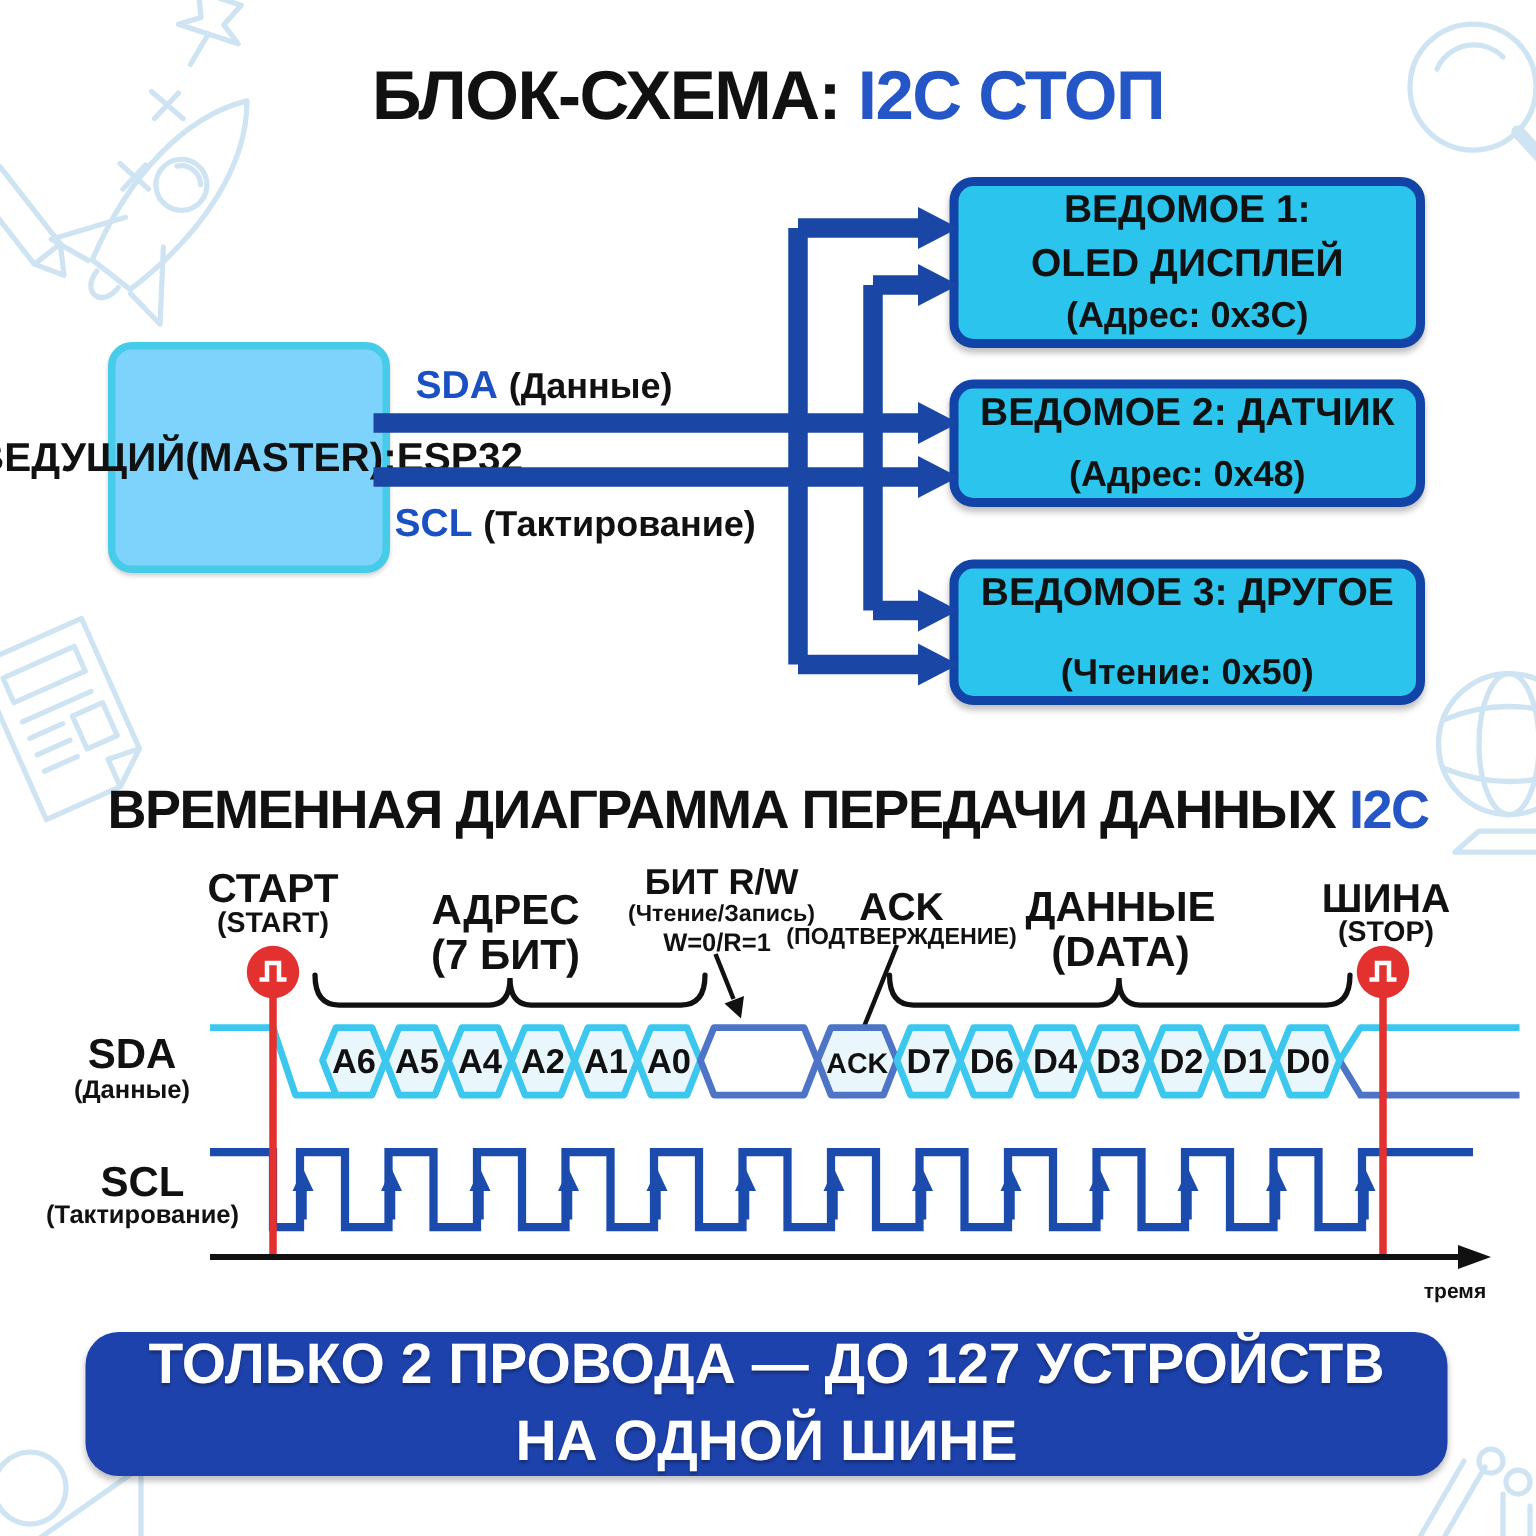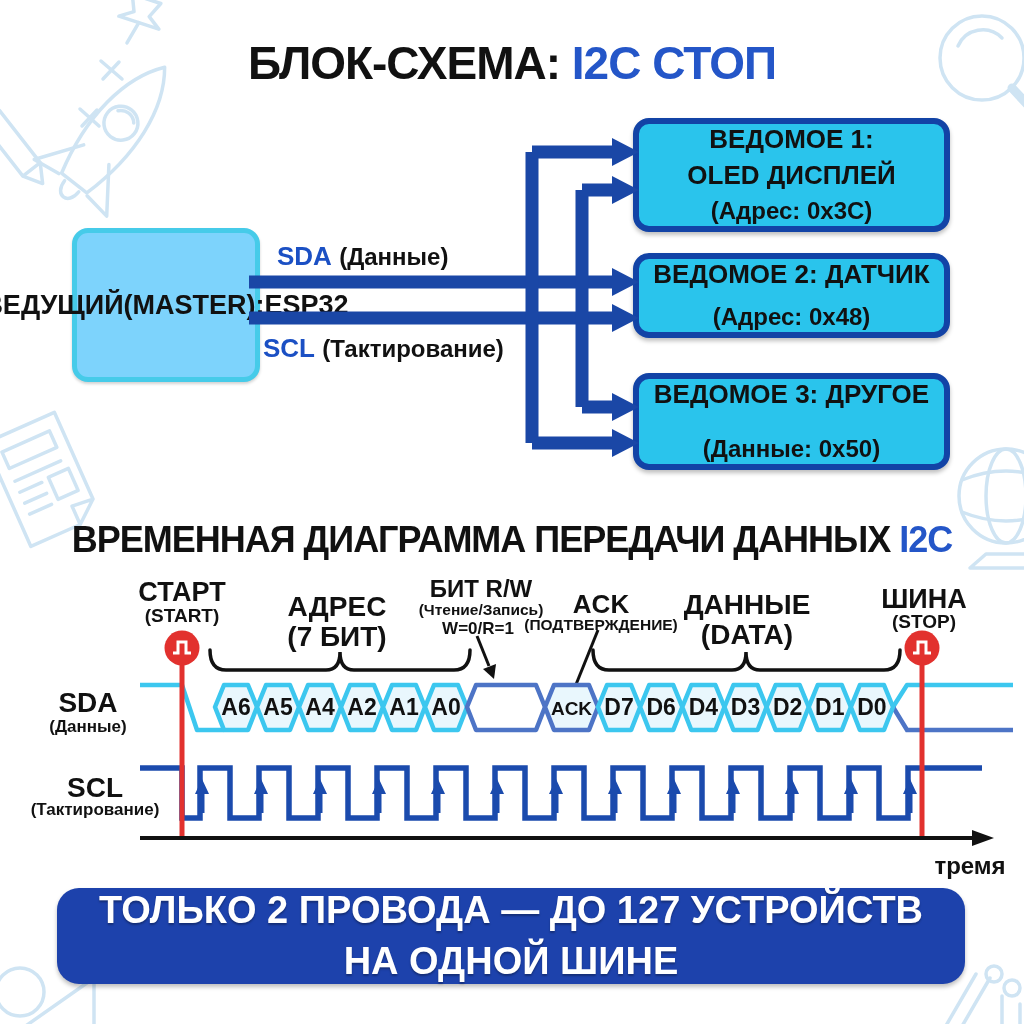--- a/index.html
+++ b/index.html
@@ -27,21 +27,21 @@
   
   .section-title{left:512px;top:519px;font-size:36px;font-weight:700;letter-spacing:-1px;}
   .f27b{font-size:27px;font-weight:700;}
   .f28b{font-size:28px;font-weight:700;}
   .f26b{font-size:26px;font-weight:700;}
   .f24b{font-size:24px;font-weight:700;}
   .f19{font-size:19px;font-weight:600;}
   .f17{font-size:17px;font-weight:600;}
   .f17b{font-size:17px;font-weight:700;}
   .f15{font-size:15.5px;font-weight:600;}
-  .f20{font-size:24px;font-weight:600;}
+  .f20{font-size:14px;font-weight:600;}
   
   .banner{left:57px;top:888px;width:908px;height:96px;background:#1d42ac;border-radius:22px;
       display:flex;flex-direction:column;align-items:center;justify-content:space-between;
       color:#fff;font-weight:700;font-size:38px;line-height:45px;text-align:center;
       text-shadow:0 2px 2px rgba(0,0,0,.3);box-shadow:0 3px 4px rgba(0,0,0,.25);}
 </style>
 </head>
 <body>
 
 <div class="stage">
@@ -114,21 +114,21 @@
     <div class="a">(Адрес: 0x3C)</div>
   </div>
   <div class="abs slave-box" style="top:253px;height:85px;z-index:1">
     <div class="t">ВЕДОМОЕ 2: ДАТЧИК</div>
 
     <div class="a">(Адрес: 0x48)</div>
   </div>
   <div class="abs slave-box" style="top:373px;height:97px;z-index:1">
     <div class="t">ВЕДОМОЕ 3: ДРУГОЕ</div>
 
-    <div class="a">(Данные: 0x50)</div>
+    <div class="a">(Чтение: 0x50)</div>
   </div>
 
   <div class="abs bus-label" style="left:277px;top:241px;z-index:4">
     <b>SDA</b>
     <span>(Данные)</span>
   </div>
   <div class="abs bus-label" style="left:263px;top:333px;z-index:4">
     <b>SCL</b>
     <span>(Тактирование)</span>
   </div>

